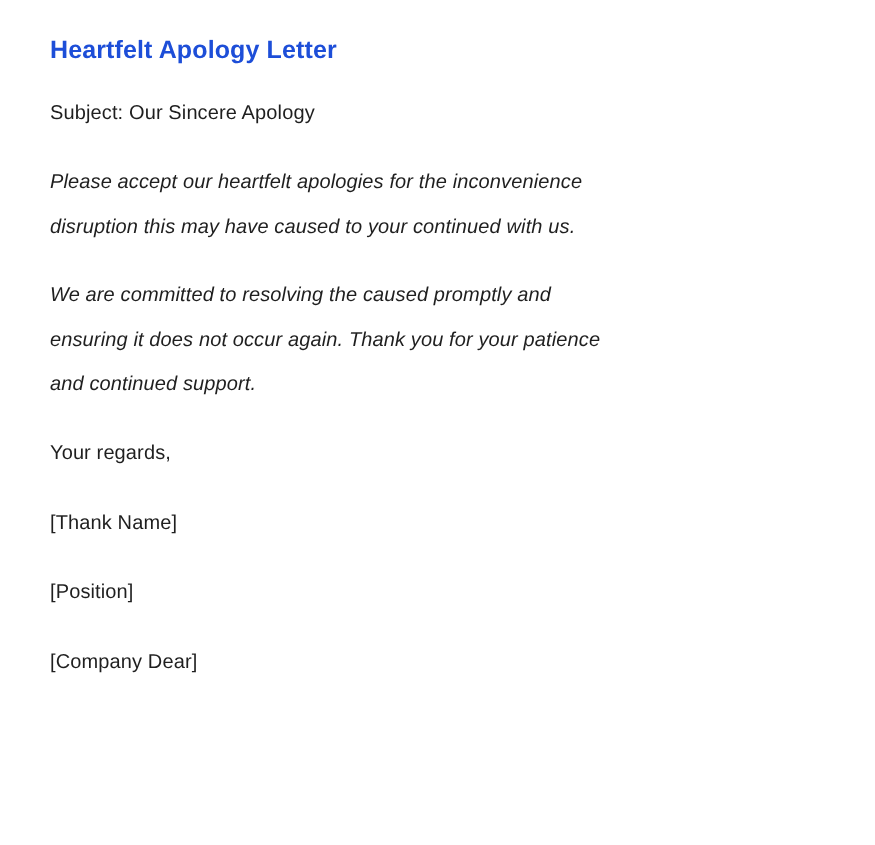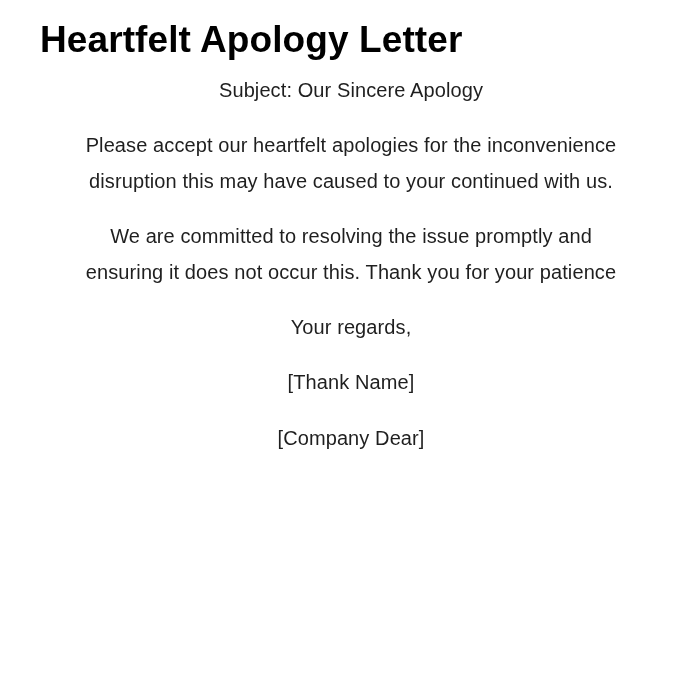--- a/index.html
+++ b/index.html
@@ -14,60 +14,62 @@
     box-sizing: border-box;
     width: 700px;
     height: 676px;
     padding: 22px 38px 0 40px;
     font-family: "Liberation Sans", "DejaVu Sans", sans-serif;
     color: #1f1f1f;
     background: #ffffff;
   }
   h1.doc-title {
     margin: 0 0 15px 0;
-    font-size: 37px;
+    font-size: 20px;
     line-height: 36px;
     font-weight: 700;
-    color: #000000;
+    color: #1d4ed8;
     letter-spacing: 0.1px;
     white-space: nowrap;
   }
   p.block {
     margin: 0 0 20px 0;
-    font-size: 20px;
+    font-size: 16px;
     line-height: 35.4px;
     font-weight: 400;
     letter-spacing: 0.1px;
-    text-align: center;
   }
   .ln {
     display: block;
     white-space: nowrap;
+    font-style: italic;
   }
 </style>
 </head>
 <body>
 
 <main class="page">
 
   <h1 class="doc-title">Heartfelt Apology Letter</h1>
 
   <p class="block">Subject: Our Sincere Apology</p>
 
 
   <p class="block">
     <span class="ln">Please accept our heartfelt apologies for the inconvenience</span>
     <span class="ln">disruption this may have caused to your continued with us.</span>
   </p>
 
   <p class="block">
-    <span class="ln">We are committed to resolving the issue promptly and</span>
-    <span class="ln">ensuring it does not occur this. Thank you for your patience</span>
+    <span class="ln">We are committed to resolving the caused promptly and</span>
+    <span class="ln">ensuring it does not occur again. Thank you for your patience</span>
+    <span class="ln">and continued support.</span>
   </p>
 
   <p class="block">Your regards,</p>
 
   <p class="block">[Thank Name]</p>
 
+  <p class="block">[Position]</p>
 
   <p class="block">[Company Dear]</p>
 
 </main>
 
 </body></html>

